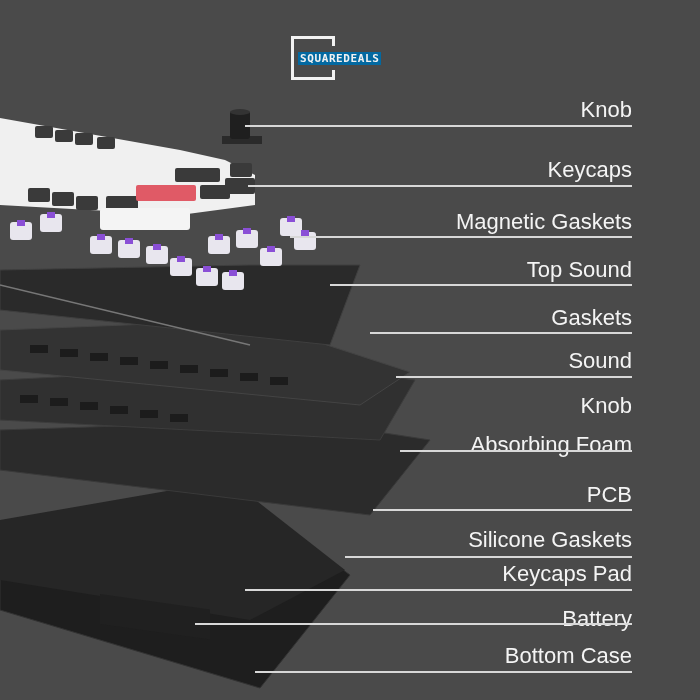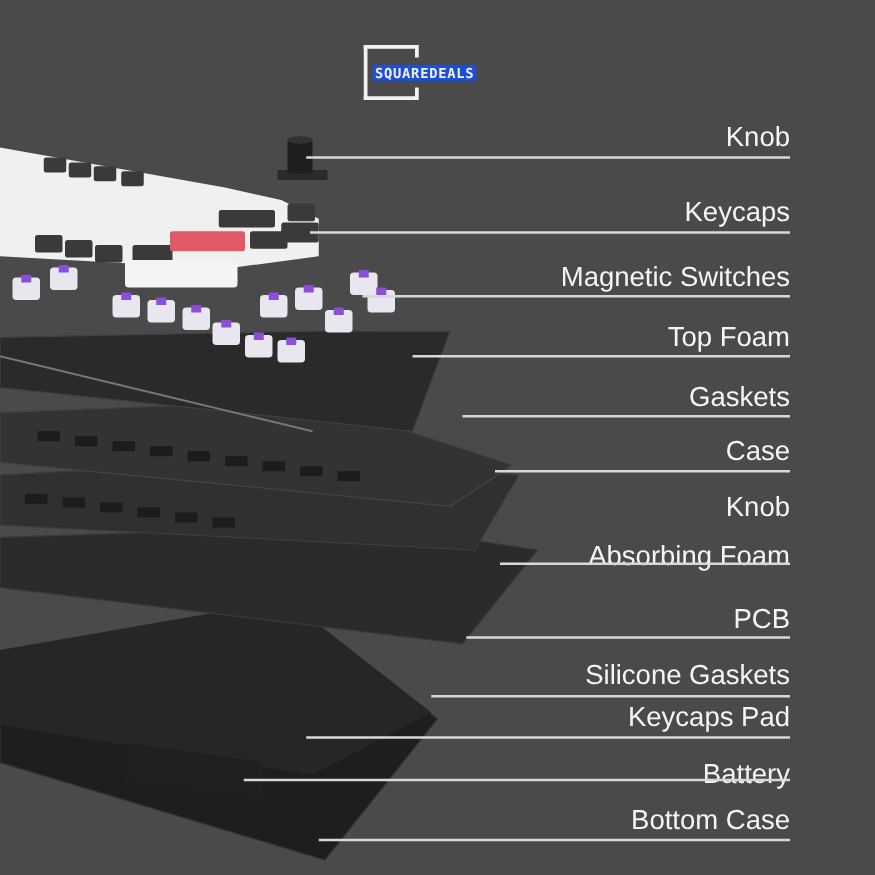--- a/index.html
+++ b/index.html
@@ -1,21 +1,21 @@
 <!DOCTYPE html>
 <html><head>
 <meta charset="utf-8">
 <style>
   html,body{margin:0;padding:0;}
   body{width:700px;height:700px;background:#4a4a4a;position:relative;overflow:hidden;font-family:"Liberation Sans","DejaVu Sans",sans-serif;}
   .logo{position:absolute;left:291px;top:36px;width:120px;height:46px;}
   .logo-box{position:absolute;left:0;top:0;width:44px;height:44px;border:3px solid #f2f2f2;border-right-color:transparent;box-sizing:border-box;}
   .logo-box:after{content:"";position:absolute;right:-3px;top:-3px;width:3px;height:10px;background:#f2f2f2;}
   .logo-box:before{content:"";position:absolute;right:-3px;bottom:-3px;width:3px;height:10px;background:#f2f2f2;}
-  .logo-text{position:absolute;left:7px;top:16px;color:#f2f2f2;font-family:"DejaVu Sans Mono",monospace;font-size:11px;font-weight:bold;letter-spacing:0.6px;background:#1d4ed8;padding:0 2px;}
+  .logo-text{position:absolute;left:7px;top:16px;color:#f2f2f2;font-family:"DejaVu Sans Mono",monospace;font-size:11px;font-weight:bold;letter-spacing:0.6px;background:#0369a1;padding:0 2px;}
   .label{position:absolute;right:68px;color:#f4f4f4;font-size:22px;text-align:center;white-space:nowrap;line-height:26px;}
   .line{position:absolute;height:2px;background:#d8d8d8;right:68px;}
   svg.art{position:absolute;left:0;top:0;}
 </style>
 </head>
 <body>
 
 <svg class="art" width="700" height="700" viewBox="0 0 700 700">
 
   <polygon points="0,540 250,500 350,575 260,688 0,610" fill="#1e1e1e" stroke="#333" stroke-width="1"></polygon>
@@ -107,30 +107,30 @@
   <div class="logo-box"></div>
   <div class="logo-text">SQUAREDEALS</div>
 </div>
 
 <div class="label" style="top:97px">Knob</div>
 <div class="line" style="top:125px;left:245px"></div>
 
 <div class="label" style="top:157px">Keycaps</div>
 <div class="line" style="top:185px;left:248px"></div>
 
-<div class="label" style="top:209px">Magnetic Switches</div>
+<div class="label" style="top:209px">Magnetic Gaskets</div>
 <div class="line" style="top:236px;left:290px"></div>
 
-<div class="label" style="top:257px">Top Foam</div>
+<div class="label" style="top:257px">Top Sound</div>
 <div class="line" style="top:284px;left:330px"></div>
 
 <div class="label" style="top:305px">Gaskets</div>
 <div class="line" style="top:332px;left:370px"></div>
 
-<div class="label" style="top:348px">Case</div>
+<div class="label" style="top:348px">Sound</div>
 <div class="line" style="top:376px;left:396px"></div>
 
 <div class="label" style="top:393px">Knob</div>
 <div class="label" style="top:432px">Absorbing Foam</div>
 <div class="line" style="top:450px;left:400px"></div>
 
 <div class="label" style="top:482px">PCB</div>
 <div class="line" style="top:509px;left:373px"></div>
 
 <div class="label" style="top:527px">Silicone Gaskets</div>

